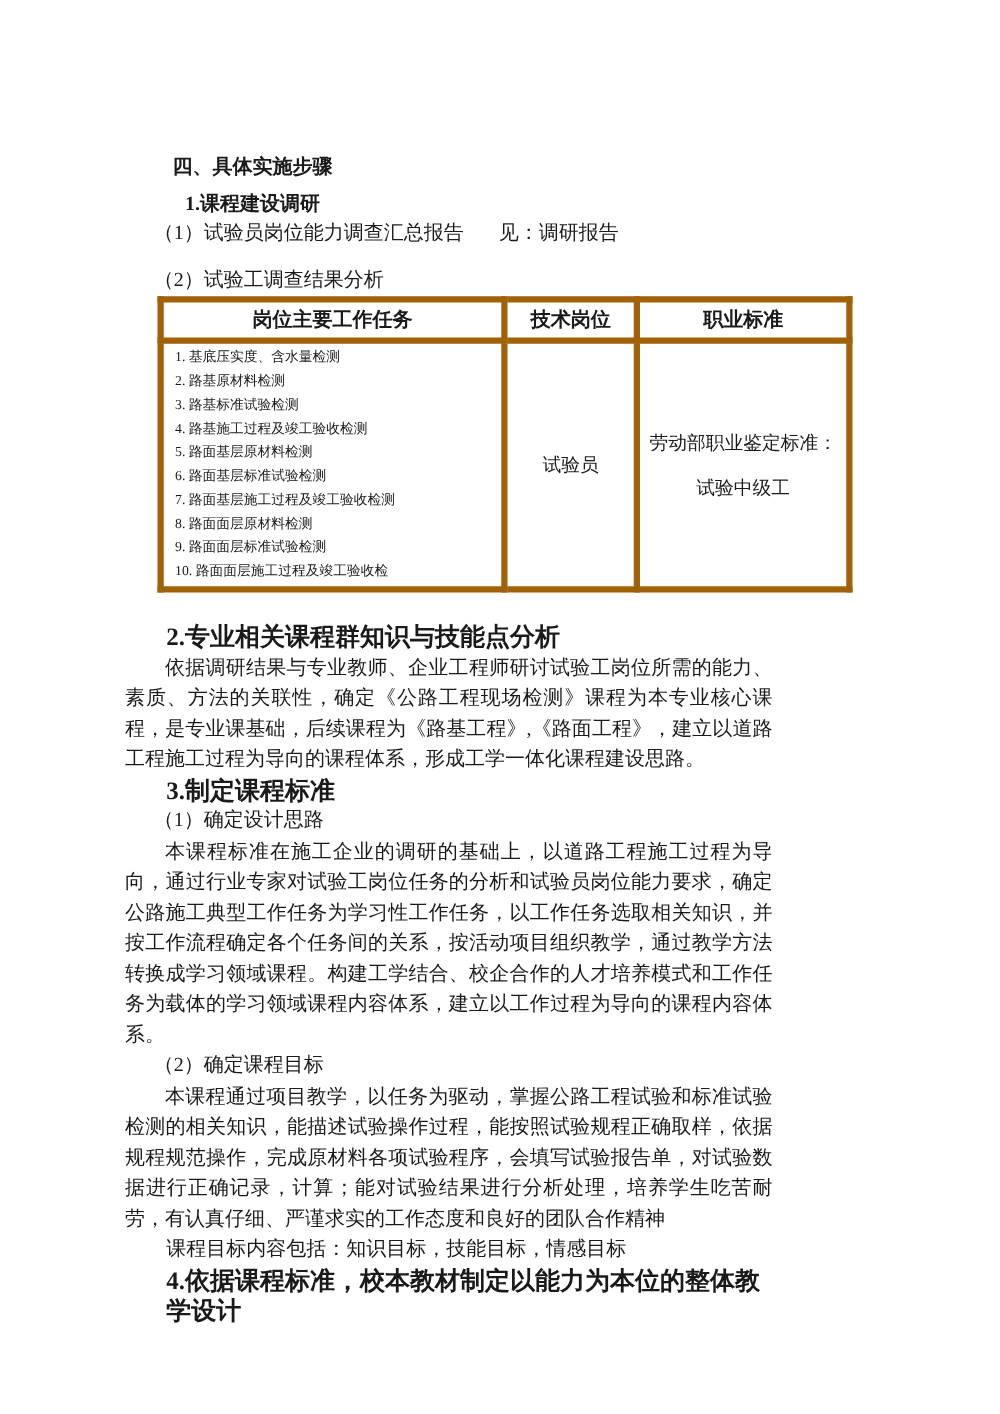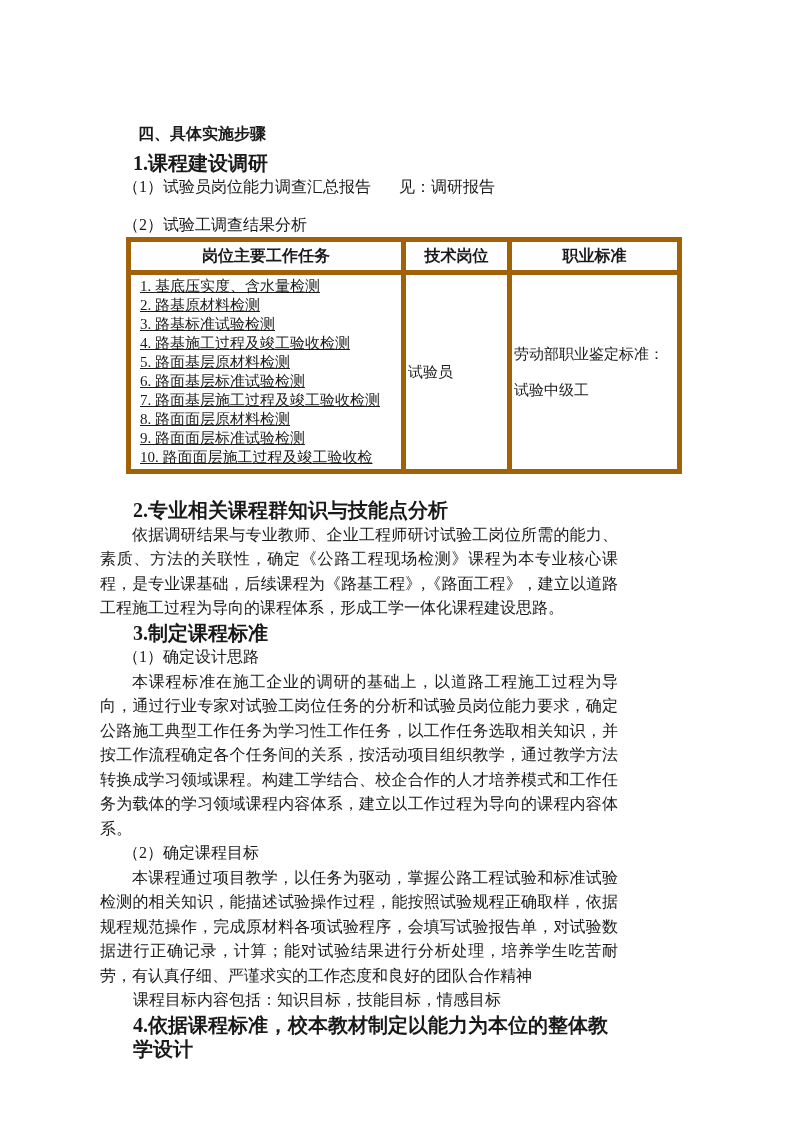--- a/index.html
+++ b/index.html
@@ -20,24 +20,24 @@
     font-size: 16px;
     overflow: hidden;
   }
   .h-main {
     font-size: 16px;
     font-weight: bold;
     line-height: 21px;
     margin: 0 0 0 38px;
   }
   .h-sub {
-    font-size: 20px;
+    font-size: 16px;
     font-weight: bold;
     line-height: 21px;
-    margin: 0 0 0 33px;
+    margin: 0 0 0 48px;
   }
   .h-sub1 { margin-top: 9px; }
   .line-item {
     line-height: 21px;
     margin: 2px 0 0 23px;
   }
   .line-item2 { margin-top: 17px; }
   .note-gap { margin-left: 28px; }
 
   table.survey {
@@ -56,28 +56,28 @@
     font-size: 16px;
     font-weight: bold;
     text-align: center;
     vertical-align: middle;
     padding: 0;
   }
   td.tasks-cell {
     height: 190px;
     vertical-align: middle;
     padding: 2px 2px 2px 9px;
-    font-size: 15px;
-    text-decoration: underline;
+    font-size: 11px;
   }
   td.tasks-cell div {
     line-height: 19px;
     white-space: nowrap;
   }
   td.center-cell {
+    text-align: center;
     vertical-align: middle;
     font-size: 15px;
     padding: 0 2px;
   }
   .std-line2 { margin-top: 17px; }
 
   .h-grid {
     font-size: 20px;
     font-weight: bold;
     line-height: 24.5px;

